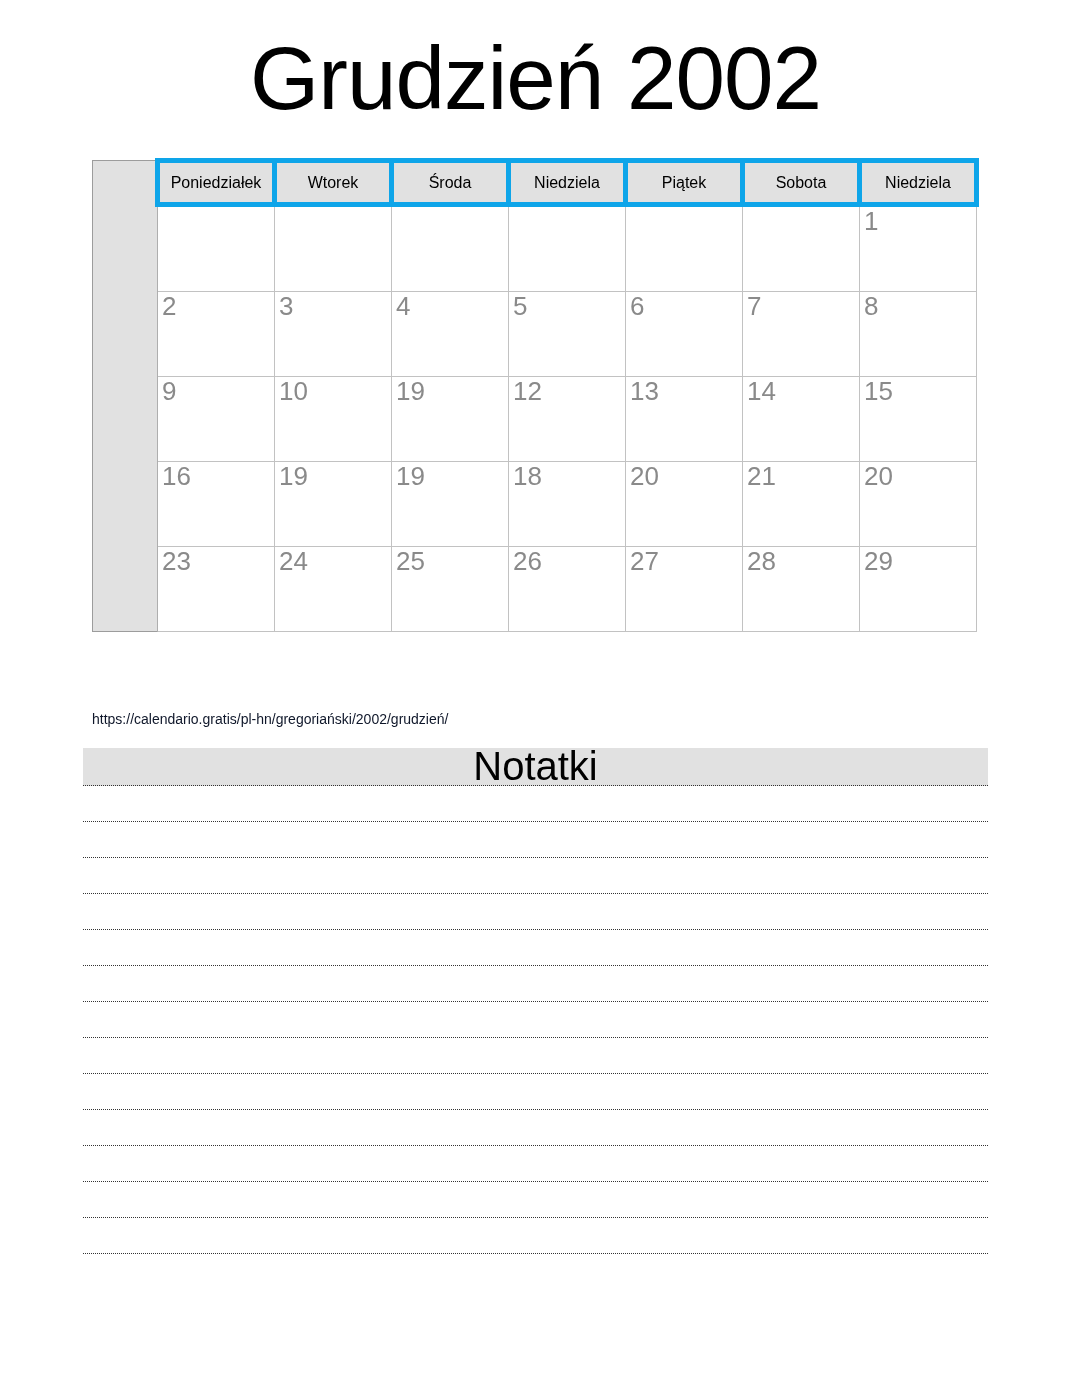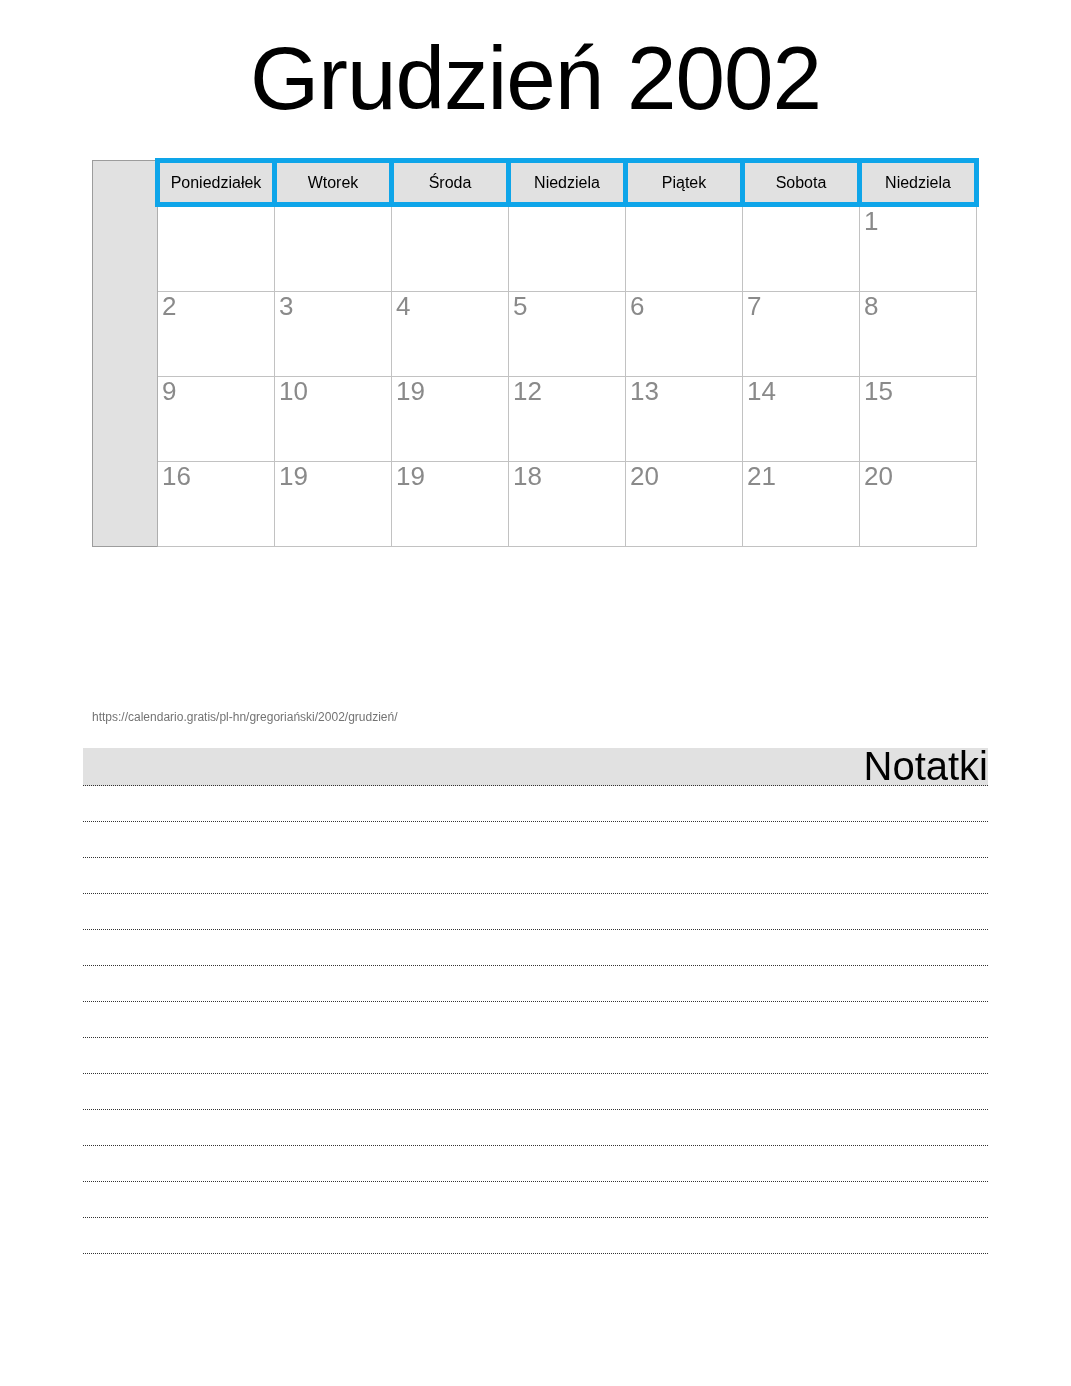--- a/index.html
+++ b/index.html
@@ -70,37 +70,37 @@
     border-left: 1px solid #9c9c9c;
     border-right: 1px solid #aeaeae;
     padding: 0;
   }
 
   
   .source-url {
     position: absolute;
     left: 92px;
     top: 710px;
-    font-size: 12px;
+    font-size: 14px;
     line-height: 1.3;
-    color: #737373;
+    color: #0f172a;
   }
 
   
   .notes {
     position: absolute;
     left: 83px;
     top: 748px;
     width: 905px;
   }
   .notes-header {
     height: 37px;
     background: #e1e1e1;
     border-bottom: 1px dotted #333;
-    text-align: right;
+    text-align: center;
     font-size: 40px;
     line-height: 37px;
     font-weight: 400;
     color: #000;
   }
   .note-line {
     height: 35px;
     border-bottom: 1px dotted #333;
   }
 </style>
@@ -169,20 +169,30 @@
         <tr>
           <td class="weekcol"></td>
           <td class="day-cell">16</td>
           <td class="day-cell">19</td>
           <td class="day-cell">19</td>
           <td class="day-cell">18</td>
           <td class="day-cell">20</td>
           <td class="day-cell">21</td>
           <td class="day-cell">20</td>
         </tr>
+        <tr>
+          <td class="weekcol"></td>
+          <td class="day-cell">23</td>
+          <td class="day-cell">24</td>
+          <td class="day-cell">25</td>
+          <td class="day-cell">26</td>
+          <td class="day-cell">27</td>
+          <td class="day-cell">28</td>
+          <td class="day-cell">29</td>
+        </tr>
       </tbody>
   </table>
 
   <div class="source-url">https://calendario.gratis/pl-hn/gregoriański/2002/grudzień/</div>
 
   <div class="notes">
     <div class="notes-header">Notatki</div>
     <div id="note-lines">
 
     <div class="note-line"></div>

